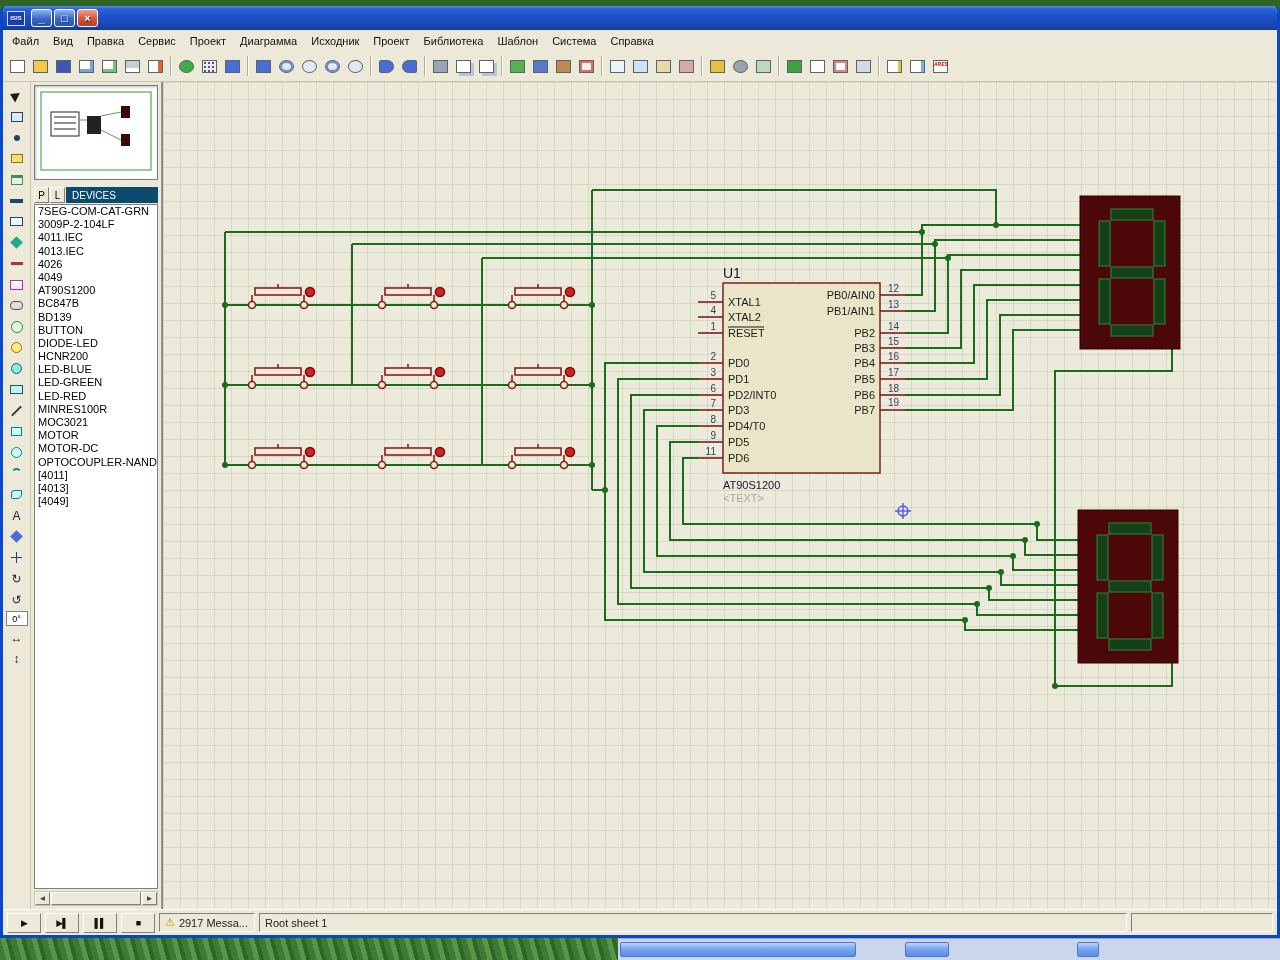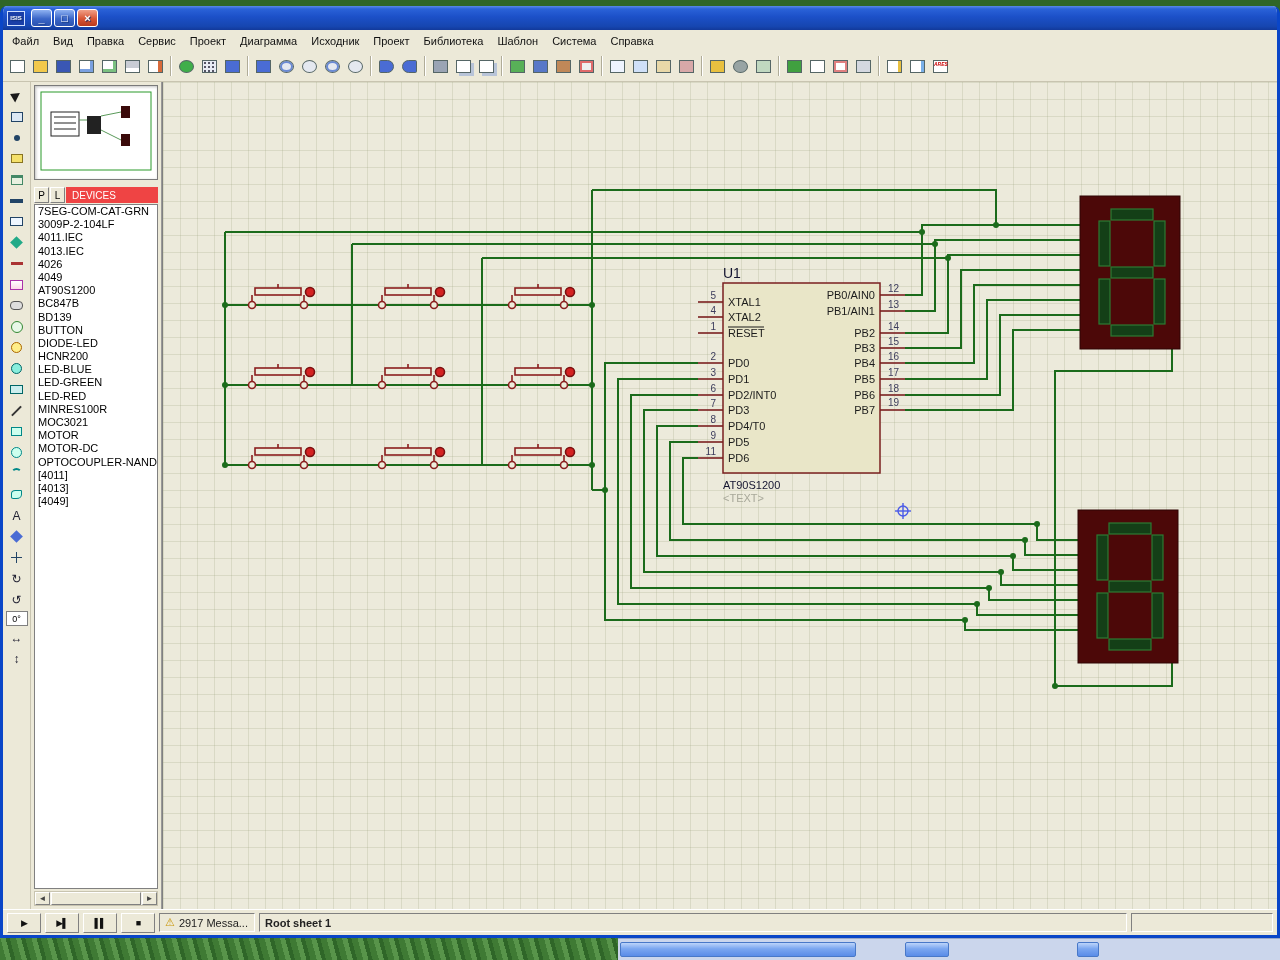--- a/index.html
+++ b/index.html
@@ -93,21 +93,21 @@
                   linear-gradient(#246,#246) center/1px 11px no-repeat;}
   .anglebox{width:22px;height:15px;font-size:9px;border:1px solid #808080;background:#fff;text-align:center;}
   
   .sidepanel{width:131px;flex:0 0 131px;display:flex;flex-direction:column;background:#ece9d8;
        border-right:1px solid #999;}
   .minimap{height:95px;flex:0 0 95px;margin:3px;border:1px solid #7a7a7a;background:#fff;
        box-shadow:inset 1px 1px 3px rgba(0,0,0,.25);}
   .devheader{height:16px;flex:0 0 16px;display:flex;align-items:stretch;margin:4px 3px 0;}
   .plbtn{width:15px;border:1px solid;border-color:#fff #808080 #808080 #fff;background:#ece9d8;
        font-size:10px;display:flex;align-items:center;justify-content:center;margin-right:1px;}
-  .devtitle{flex:1;background:#ef4444;color:#fff;font-size:10px;display:flex;align-items:center;padding-left:6px;}
+  .devtitle{flex:1;background:#0c4a6e;color:#fff;font-size:10px;display:flex;align-items:center;padding-left:6px;}
   .devlist{flex:1;background:#fff;border:1px solid #808080;margin:1px 3px 0;overflow:hidden;font-size:11px;}
   .dev-item{height:13.2px;line-height:13px;padding-left:3px;white-space:nowrap;color:#000;}
   .hscroll{height:15px;flex:0 0 15px;margin:2px 3px 3px;display:flex;align-items:stretch;background:#f4f2ea;
        border:1px solid #c8c4b0;}
   .scrbtn{width:15px;background:#ece9d8;border:1px solid;border-color:#fff #808080 #808080 #fff;
        font-size:8px;display:flex;align-items:center;justify-content:center;color:#444;}
   .scrthumb{flex:1;background:#ece9d8;border:1px solid;border-color:#fff #808080 #808080 #fff;margin:0 1px;}
   
   .canvas{flex:1;position:relative;overflow:hidden;border-left:1px solid #808080;background-color:#eceadb;
        background-image:linear-gradient(rgba(140,150,110,.20) 1px,transparent 1px),
@@ -116,21 +116,21 @@
   .schematic{position:absolute;left:0;top:0;}
   
   .simbar{height:26px;flex:0 0 26px;display:flex;align-items:center;gap:4px;padding:2px 4px;
        background:#ece9d8;border-top:1px solid #fff;}
   .simbtn{width:34px;height:20px;border:1px solid;border-color:#fff #808080 #808080 #fff;background:#ece9d8;
        font-size:9px;display:flex;align-items:center;justify-content:center;color:#111;letter-spacing:-1px;}
   .panel-sunken{border:1px solid;border-color:#808080 #fff #fff #808080;height:19px;font-size:11px;
        display:flex;align-items:center;padding:0 5px;background:#ece9d8;color:#222;gap:4px;}
   .msgpanel{width:96px;}
   .warnglyph{color:#c8960a;font-size:11px;}
-  .sheetpanel{flex:1;font-weight:bold;}
+  .sheetpanel{flex:1;}
   .rightpanel{width:142px;}
   
   .deskstrip{position:absolute;left:0;right:0;bottom:0;height:22px;display:flex;}
   .wallpaper{width:618px;background:repeating-linear-gradient(75deg,#3f7a34 0 6px,#58944a 6px 11px,#2f6628 11px 15px);}
   .botscroll{flex:1;background:#cbd6ec;border-top:1px solid #9aa8c8;position:relative;}
   .xpthumb{position:absolute;top:3px;height:15px;border:1px solid #4878c8;border-radius:2px;
        background:linear-gradient(180deg,#bcd4fa,#7aa6f0 45%,#5a8ce8);}
 </style>
 </head>
 <body>

